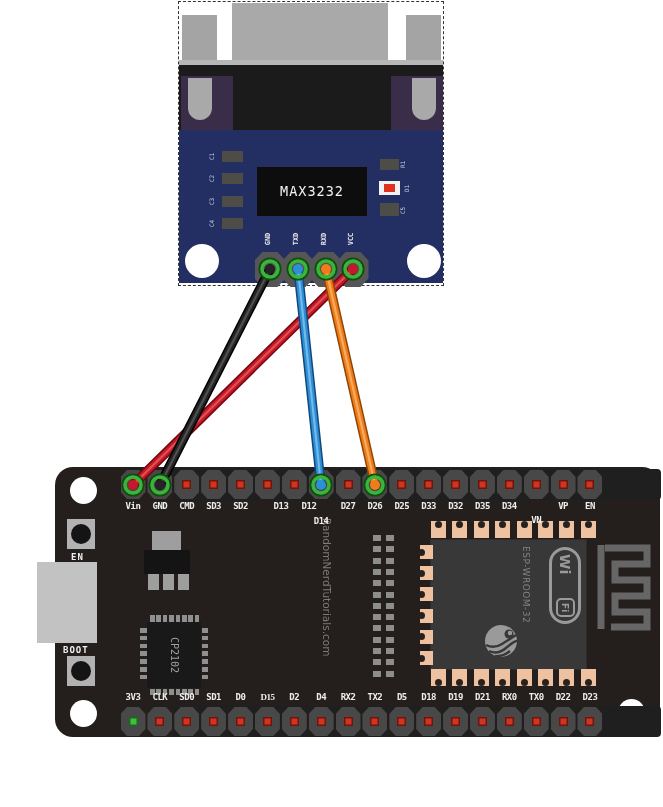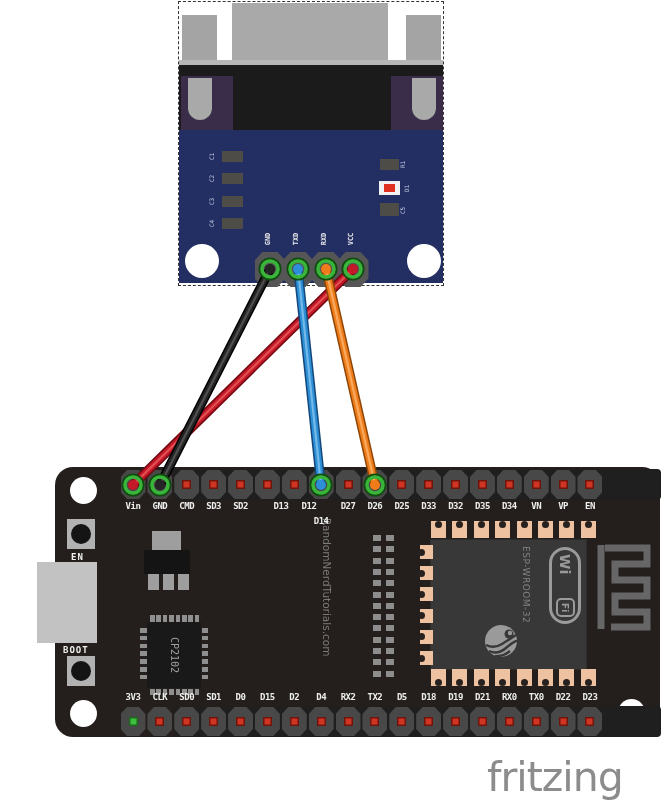--- a/index.html
+++ b/index.html
@@ -81,20 +81,21 @@
     <div class="abs db9-band"></div>
     <div class="abs db9-inset" style="left:2px"></div>
     <div class="abs db9-inset" style="left:212px"></div>
     <div class="abs db9-screw" style="left:9px"></div>
     <div class="abs db9-screw" style="left:233px"></div>
 
     <div class="abs pcb"></div>
     <div class="abs hole" style="left:6px;top:242px"></div>
     <div class="abs hole" style="left:228px;top:242px"></div>
 
+    <div class="abs ic">MAX3232</div>
 
     <div id="caps-layer">
         <div class="abs cap" style="top: 149px;"></div>
         <span class="vlabel caplabel" style="left: 29px; top: 151px;">C1</span>
         <div class="abs cap" style="top: 171.3px;"></div>
         <span class="vlabel caplabel" style="left: 29px; top: 173.3px;">C2</span>
         <div class="abs cap" style="top: 193.6px;"></div>
         <span class="vlabel caplabel" style="left: 29px; top: 195.6px;">C3</span>
         <div class="abs cap" style="top: 215.9px;"></div>
         <span class="vlabel caplabel" style="left: 29px; top: 217.9px;">C4</span>
@@ -346,21 +347,21 @@
         <div class="sq"></div>
       </div>
       <div class="pinlabel" style="left: 411.44px; top: 34px;">D35</div>
       <div class="pin" style="left: 441.82px; top: 3px;">
         <div class="sq"></div>
       </div>
       <div class="pinlabel" style="left: 438.32px; top: 34px;">D34</div>
       <div class="pin" style="left: 468.7px; top: 3px;">
         <div class="sq"></div>
       </div>
-      <div class="pinlabel" style="left: 465.2px; top: 34px;">VN</div>
+      <div class="pinlabel" style="left: 465.2px; top: 48px;">VN</div>
       <div class="pin" style="left: 495.58px; top: 3px;">
         <div class="sq"></div>
       </div>
       <div class="pinlabel" style="left: 492.08px; top: 34px;">VP</div>
       <div class="pin" style="left: 522.46px; top: 3px;">
         <div class="sq"></div>
       </div>
       <div class="pinlabel" style="left: 518.96px; top: 34px;">EN</div>
       <div class="pin" style="left: 65.5px; top: 240px;">
         <div class="sq green"></div>
@@ -378,21 +379,21 @@
         <div class="sq"></div>
       </div>
       <div class="pinlabel" style="left: 142.64px; top: 225px;">SD1</div>
       <div class="pin" style="left: 173.02px; top: 240px;">
         <div class="sq"></div>
       </div>
       <div class="pinlabel" style="left: 169.52px; top: 225px;">D0</div>
       <div class="pin" style="left: 199.9px; top: 240px;">
         <div class="sq"></div>
       </div>
-      <div class="pinlabel" style="left: 196.4px; top: 225px;">D15</div>
+      <div class="pinlabel" style="left: 196.4px; top: 225px; font-family: Liberation Serif, serif;">D15</div>
       <div class="pin" style="left: 226.78px; top: 240px;">
         <div class="sq"></div>
       </div>
       <div class="pinlabel" style="left: 223.28px; top: 225px;">D2</div>
       <div class="pin" style="left: 253.66px; top: 240px;">
         <div class="sq"></div>
       </div>
       <div class="pinlabel" style="left: 250.16px; top: 225px;">D4</div>
       <div class="pin" style="left: 280.54px; top: 240px;">
         <div class="sq"></div>
@@ -484,14 +485,13 @@
       <g>
         <circle cx="326" cy="269" r="10.5" fill="none" stroke="#0f4d0f" stroke-width="2"></circle>
         <circle cx="326" cy="269" r="8" fill="none" stroke="#39b539" stroke-width="3.5"></circle>
         <circle cx="326" cy="269" r="5" fill="#ee7c1b"></circle>
         <circle cx="375" cy="485" r="10.5" fill="none" stroke="#0f4d0f" stroke-width="2"></circle>
         <circle cx="375" cy="485" r="8" fill="none" stroke="#39b539" stroke-width="3.5"></circle>
         <circle cx="375" cy="485" r="5" fill="#ee7c1b"></circle>
       </g>
     </svg>
 
-  <div id="fritzing-logo">fritzing</div>
 </div>
 
 </body></html>

